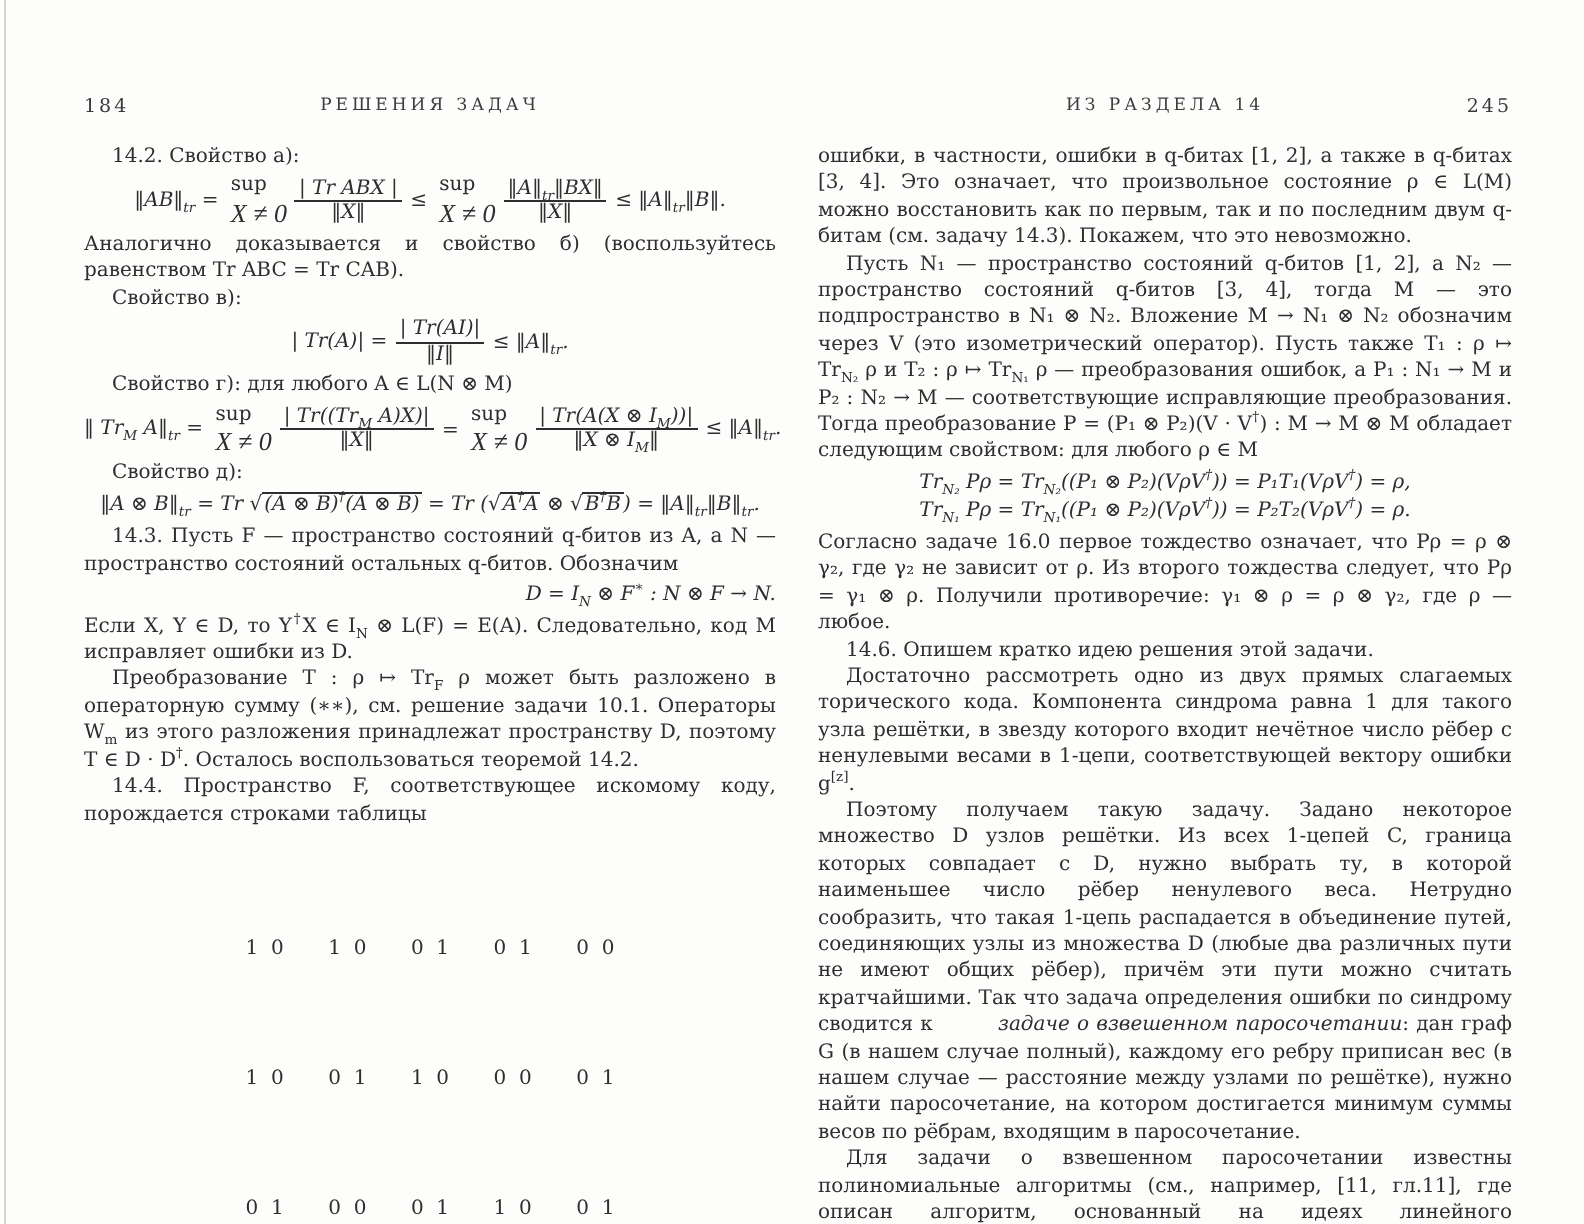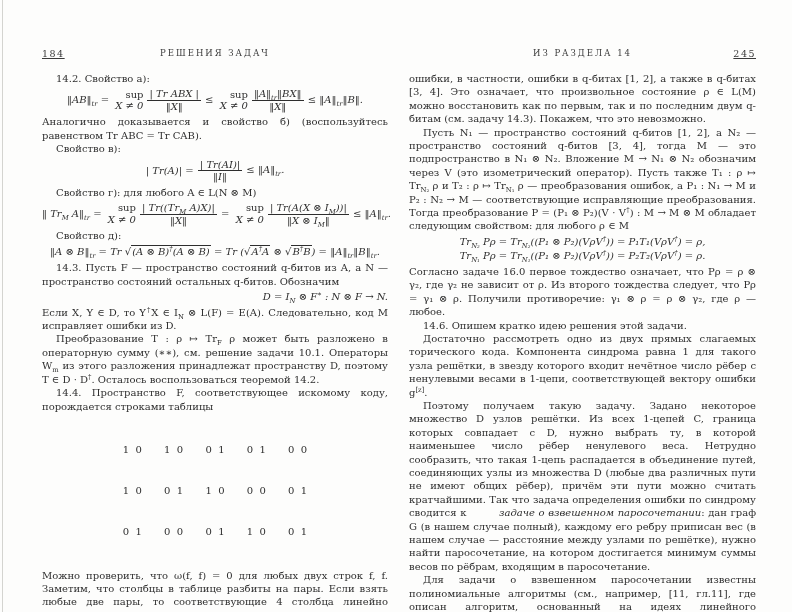--- a/index.html
+++ b/index.html
@@ -20,21 +20,21 @@
     padding-top:48px; overflow:hidden; position:relative;
   }
   .page-left  { padding-left:42px; padding-right:8px; }
   .page-right { padding-left:13px; padding-right:36px; }
 
   .runhead {
     position:relative; height:12px; margin-bottom:12px;
     font-size:8.5px; letter-spacing:2px; text-align:center; color:#3a3a3a;
     white-space:nowrap;
   }
-  .runhead .pn { position:absolute; top:0; font-size:9.5px; letter-spacing:1.5px;text-decoration:underline; }
+  .runhead .pn { position:absolute; top:0; font-size:9.5px; letter-spacing:1.5px; }
   .page-left  .pn { left:0; }
   .page-right .pn { right:0; }
 
   .body { font-size:10px; line-height:13.4px; }
   .body p { margin:0; text-indent:14px; text-align:justify; }
   .body p.noind { text-indent:0; }
 
   b { font-weight:normal; }
   i { font-style:italic;margin-left:29px; }
   sub, sup { font-size:0.68em; line-height:0; }
@@ -44,28 +44,28 @@
     margin:3px 0 3px 0; line-height:13px;
   }
   .fline { text-align:right; font-style:italic; margin:2px 0; }
   .eqs   { margin:2px 0; }
   .eqline{ text-align:center; font-style:italic; margin:0; line-height:14px; }
 
   .frac { display:inline-block; vertical-align:middle; text-align:center; margin:0 1px; line-height:1.15; }
   .frac .num { display:block; border-bottom:0.8px solid #2e2e2e; padding:0 2px; }
   .frac .den { display:block; }
 
-  .supop { display:inline-block; vertical-align:middle; text-align:right; margin:0 3px; line-height:1; }
+  .supop { display:inline-block; vertical-align:middle; text-align:left; margin:0 3px; line-height:1; }
   .supop .op   { display:block; font-style:normal; }
-  .supop .cond { display:block; font-size:10px; margin-top:1.5px; }
+  .supop .cond { display:block; font-size:13px; margin-top:1.5px;font-family:Liberation Serif, serif; }
 
   .rad { border-top:0.8px solid #2e2e2e; padding:0 1px; }
 
   .tablemat { text-align:center; white-space:pre; line-height:13.8px; margin:2px 0 2px 0; }
-  .trow { white-space:pre; }
+  .trow { white-space:pre;margin-top:24px; }
 </style>
 </head>
 <body>
 
 <div class="scan-edge"></div>
 
 <div class="spread">
 
   <div class="page page-left">
     <div class="runhead">

